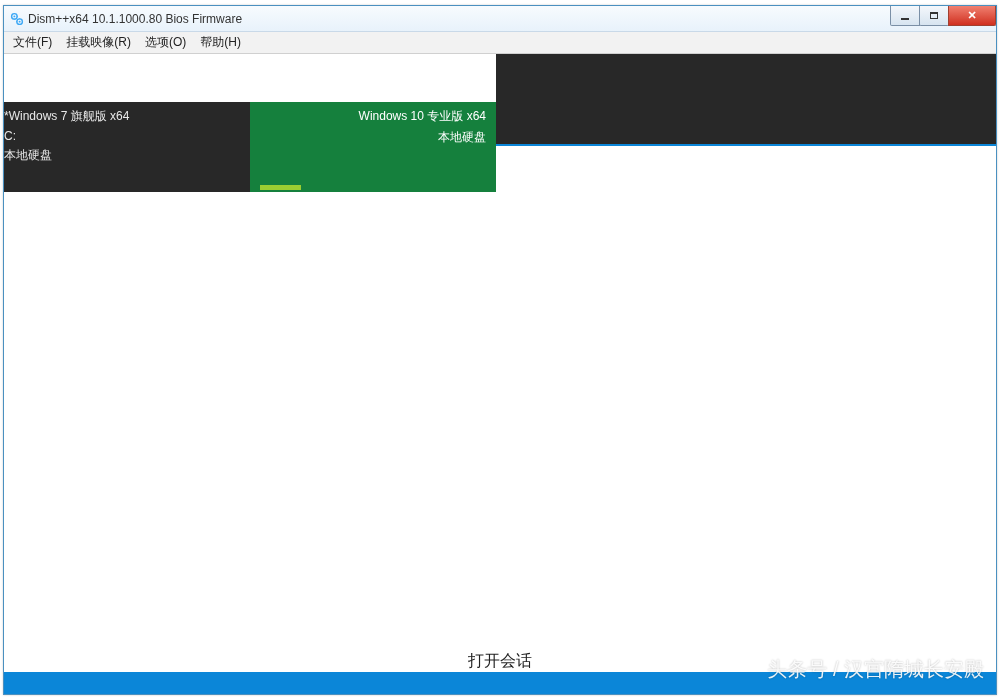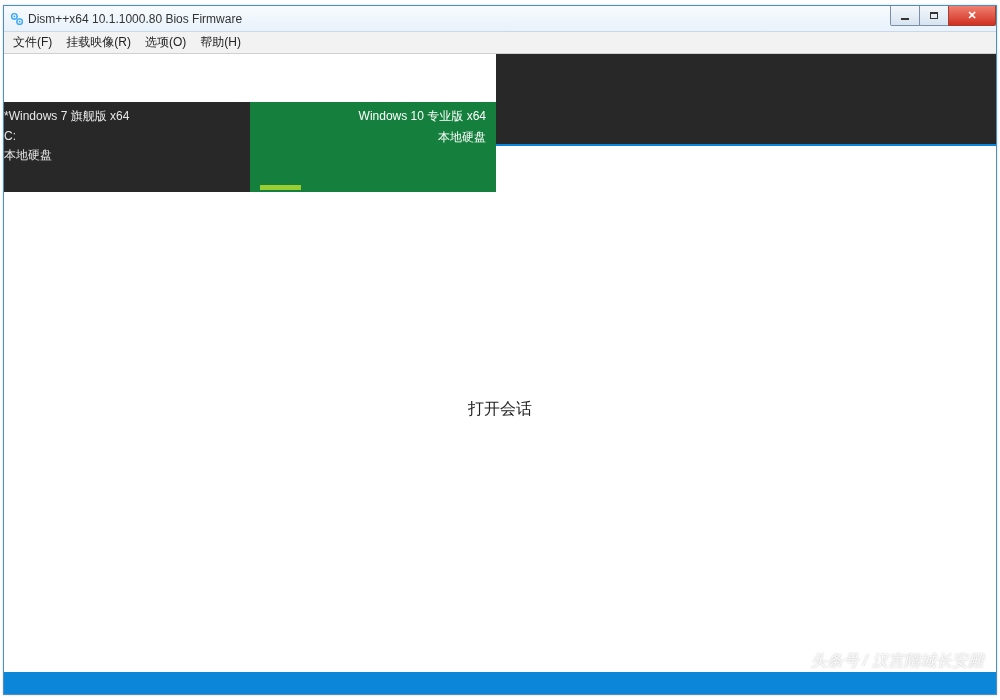--- a/index.html
+++ b/index.html
@@ -118,36 +118,35 @@
   }
   .progress-fill {
     height: 100%;
     width: 18%;
     background: #9acd32;
   }
   .content {
     flex: 1;
     background: #fff;
     display: flex;
-    align-items: center;
+    align-items: flex-end;
     justify-content: center;
     font-size: 16px;
     color: #222;
   }
   .statusbar {
     height: 22px;
     background: #0b86d8;
   }
   .watermark {
     position: absolute;
     right: 16px;
-    bottom: 28px;
-    font-size: 16px;
+    bottom: 17px;
+    font-size: 20px;
     color: rgba(255,255,255,0.9);
-    font-style: italic;
     font-family: "Microsoft YaHei", sans-serif;
     text-shadow: 0 0 2px rgba(0,0,0,0.3);
   }
   .strip-remainder { flex:1; background:#282828; }
 </style>
 </head>
 <body>
 
 <div class="window">
 

